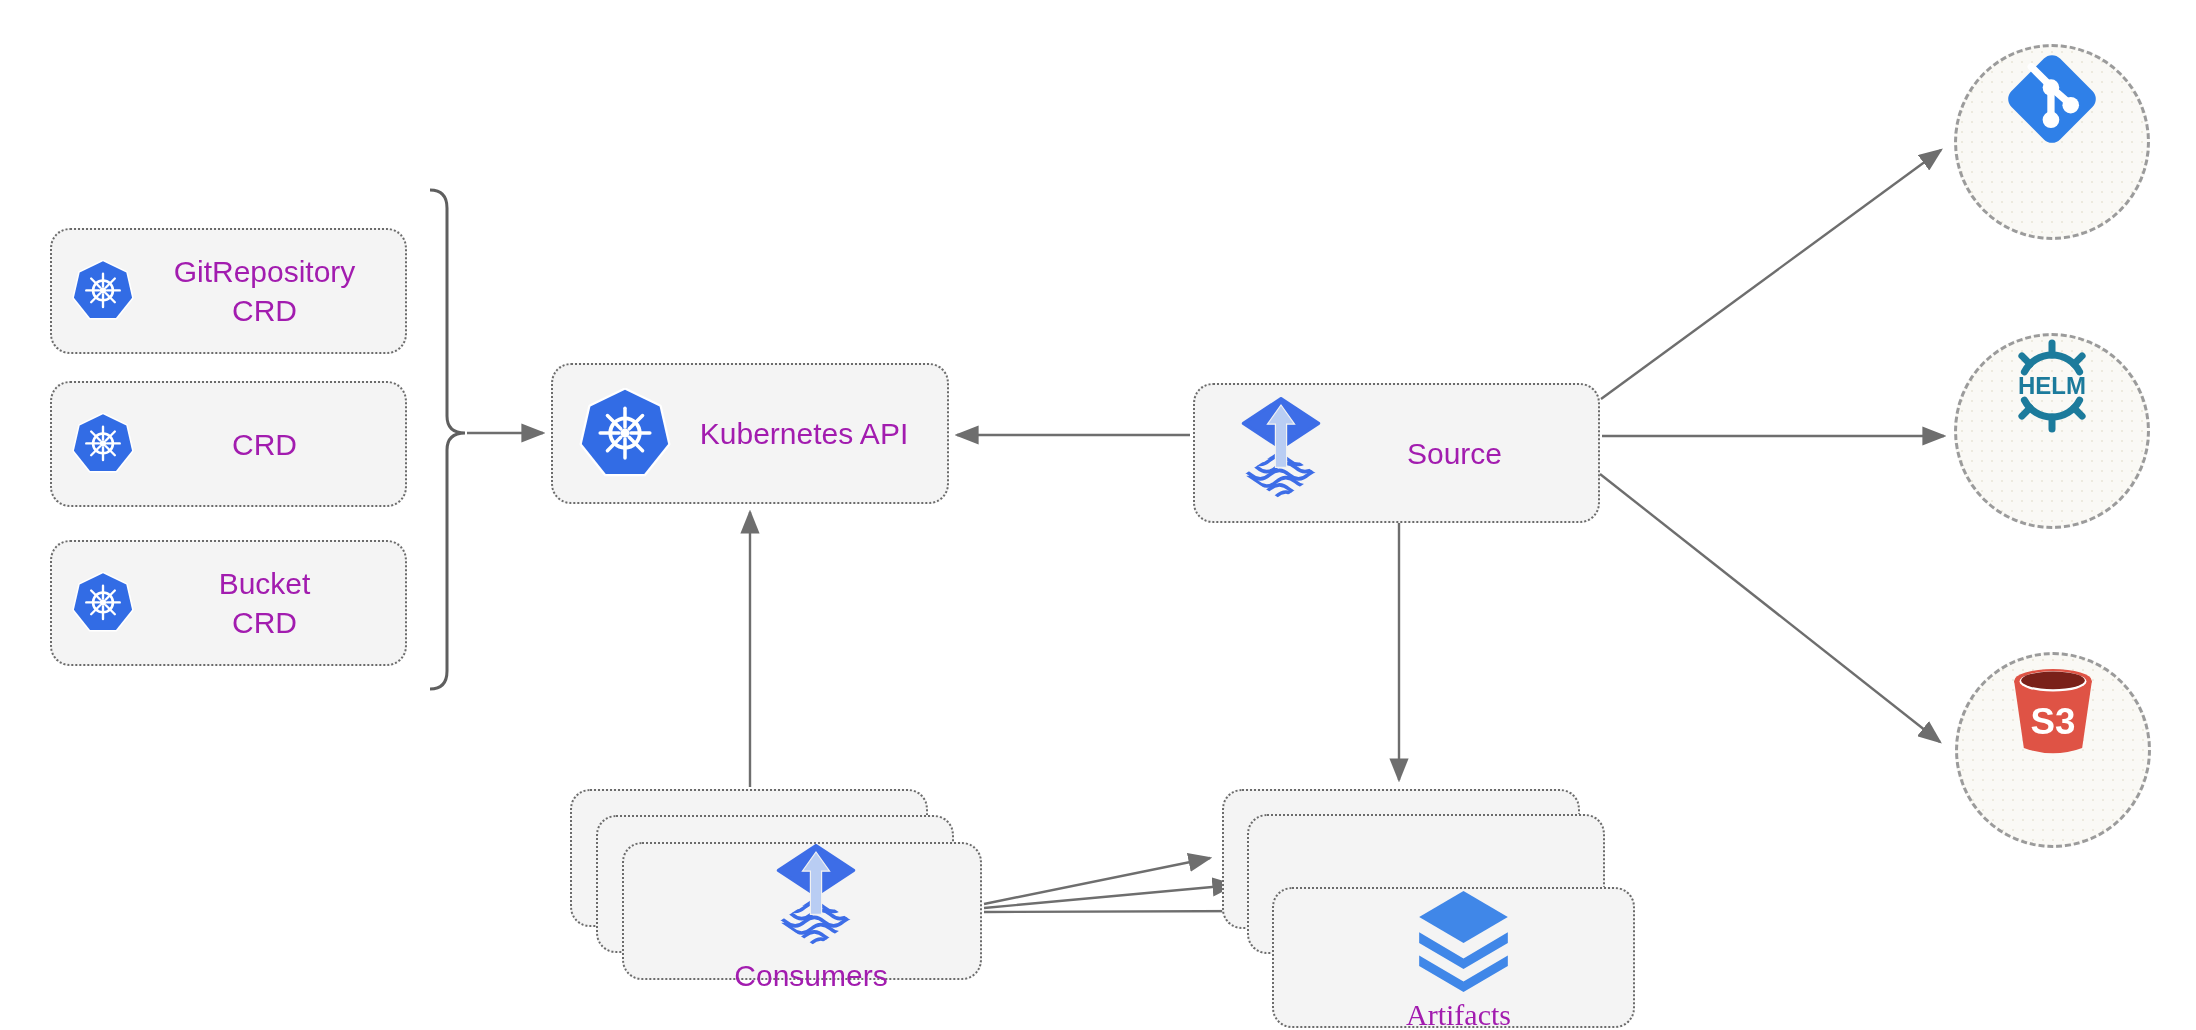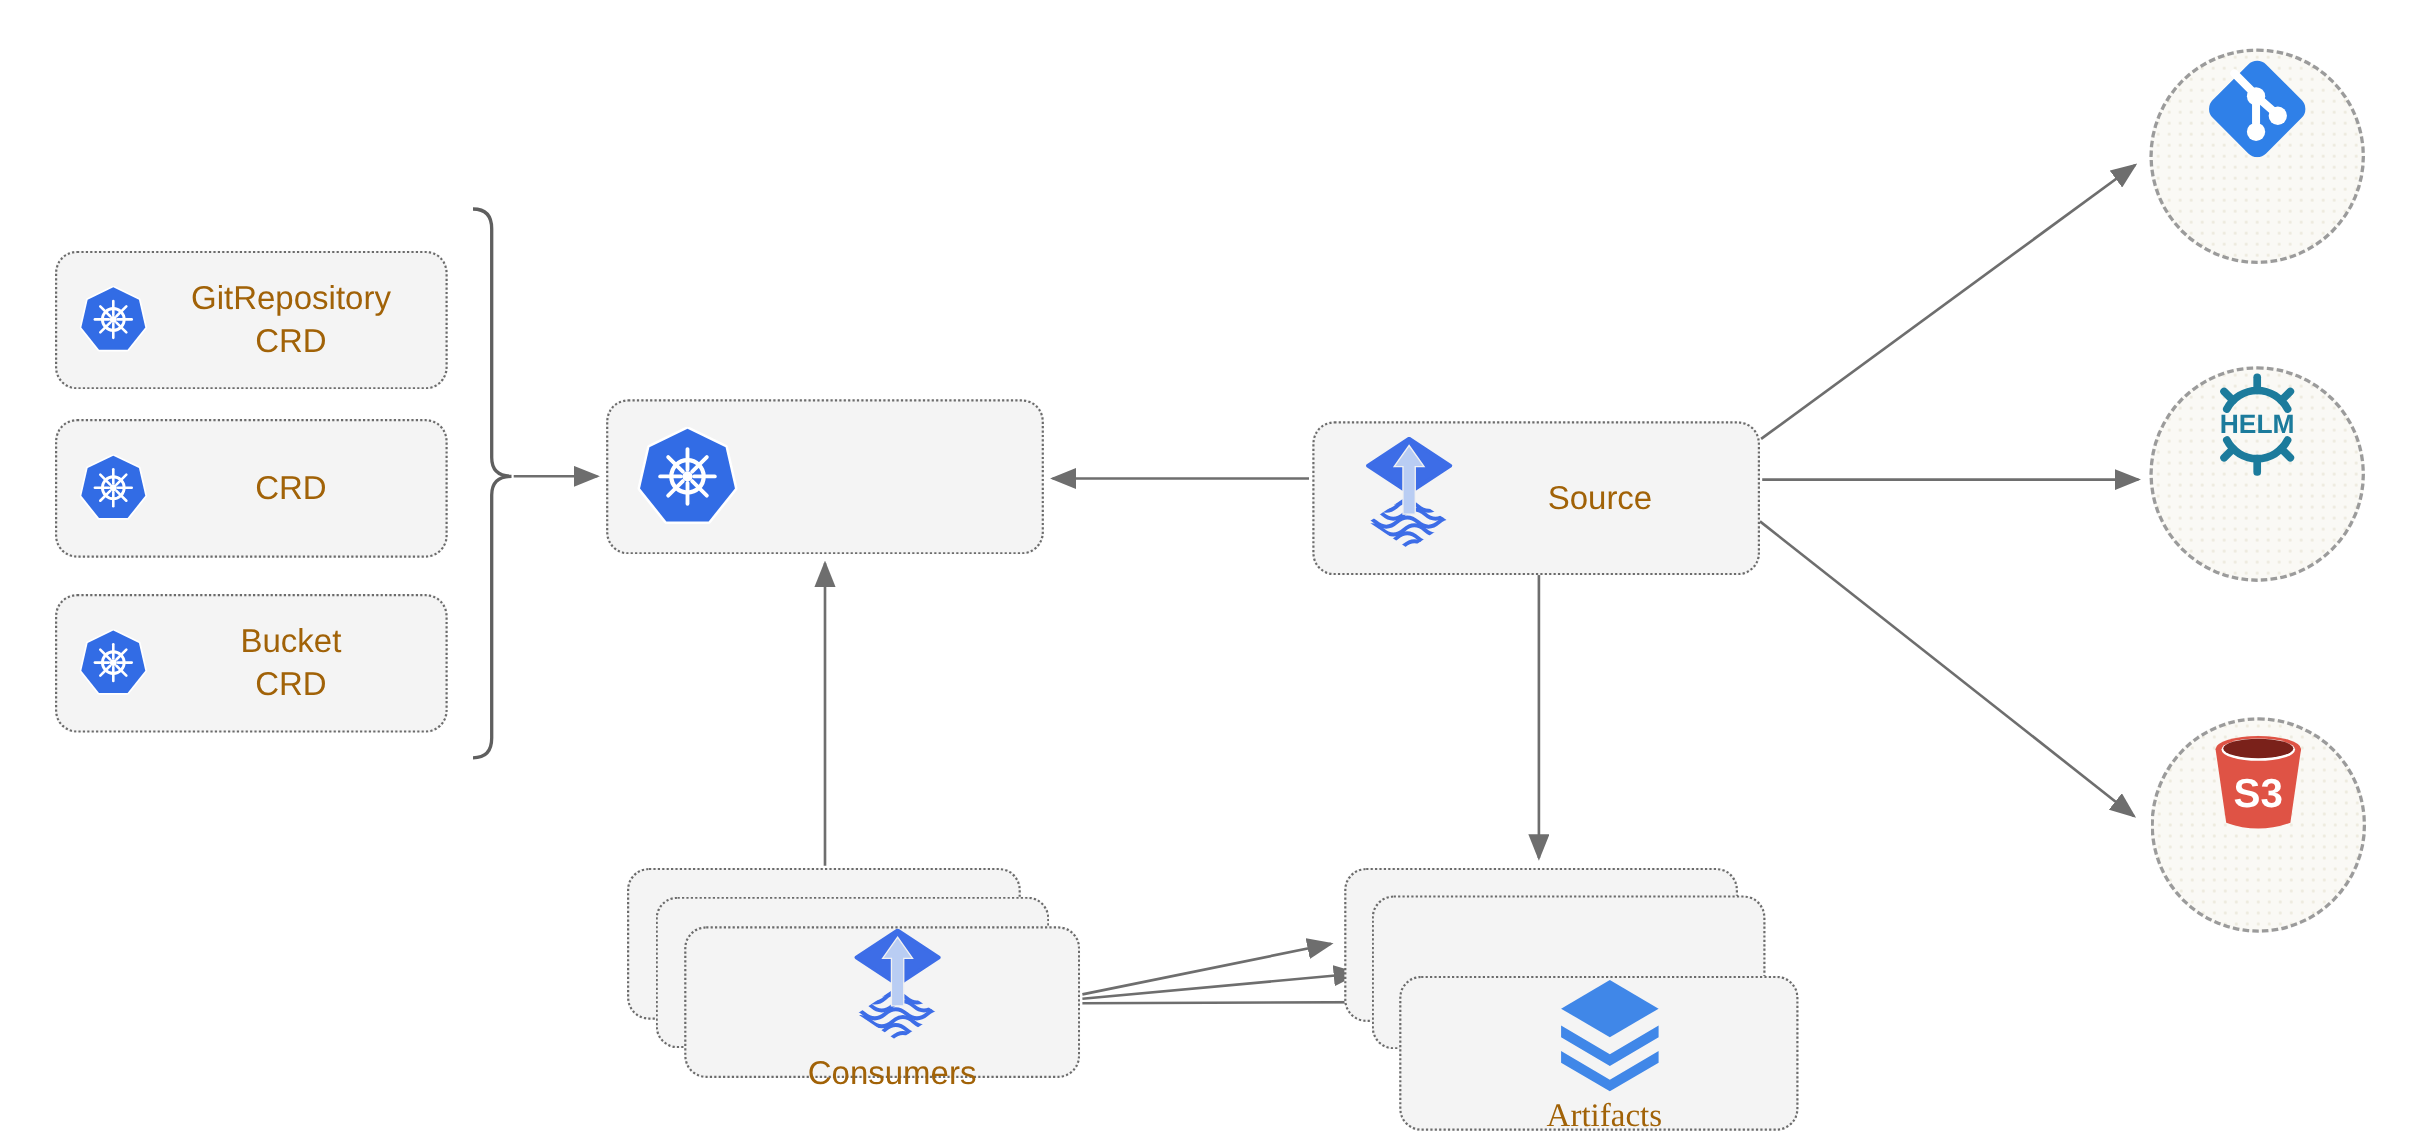--- a/index.html
+++ b/index.html
@@ -18,21 +18,21 @@
     border:2px dotted #6b6b6b;
     border-radius:20px;
     display:flex; align-items:center;
     z-index:2;
   }
   .stack-layer { z-index:2; }
   .stack-front { z-index:3;flex-direction:column; }
 
   .label {
     flex:1; text-align:center;
-    font-size:30px; line-height:39px; color:#a16207;
+    font-size:30px; line-height:39px; color:#a21caf;
     padding-right:10px;
   }
   .icon { flex:0 0 auto; display:block; }
 
   .circle-node {
     position:absolute; box-sizing:border-box;
     width:196px; height:196px; border-radius:50%;
     border:3px dashed #9b9b9b;
     background-color:#faf9f5;
     background-image:radial-gradient(circle,#edeade 1.2px,transparent 1.4px);
@@ -164,20 +164,21 @@
     <div class="label">
       <div>Bucket</div>
       <div>CRD</div>
     </div>
   </div>
 
   <div class="box k8s-api-box">
     <svg class="icon" width="92" height="92">
         <use href="#sym-k8s"></use>
       </svg>
+    <div class="label">Kubernetes API</div>
   </div>
 
   <div class="box source-box">
     <svg class="icon" width="80" height="112">
         <use href="#sym-flux"></use>
       </svg>
     <div class="label">
       <div>Source</div>
     </div>
   </div>

